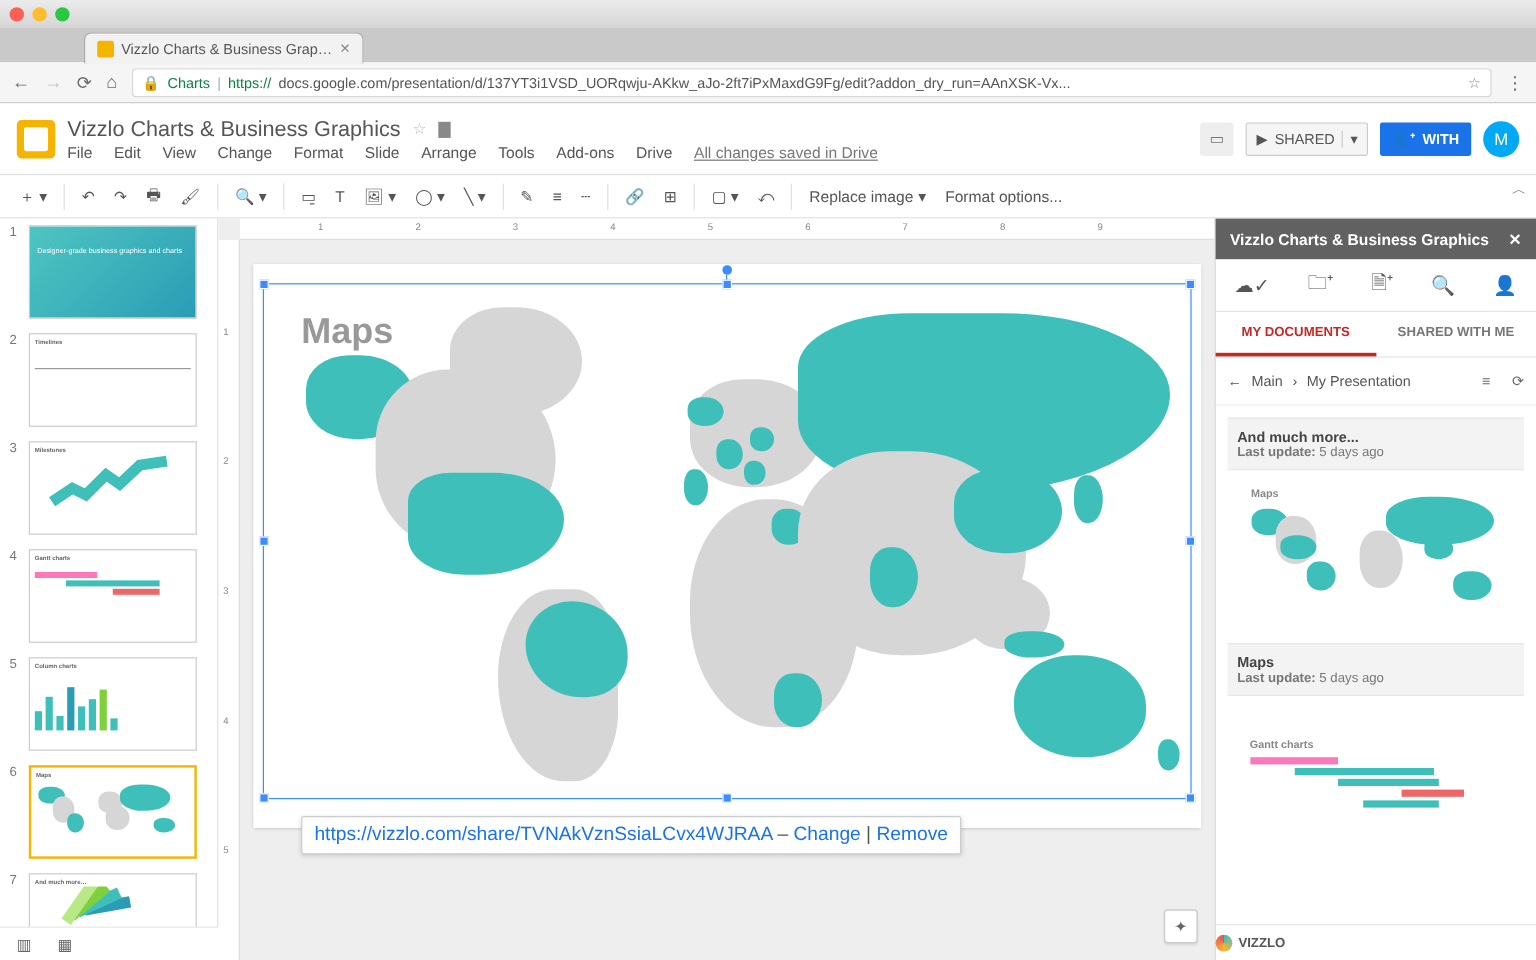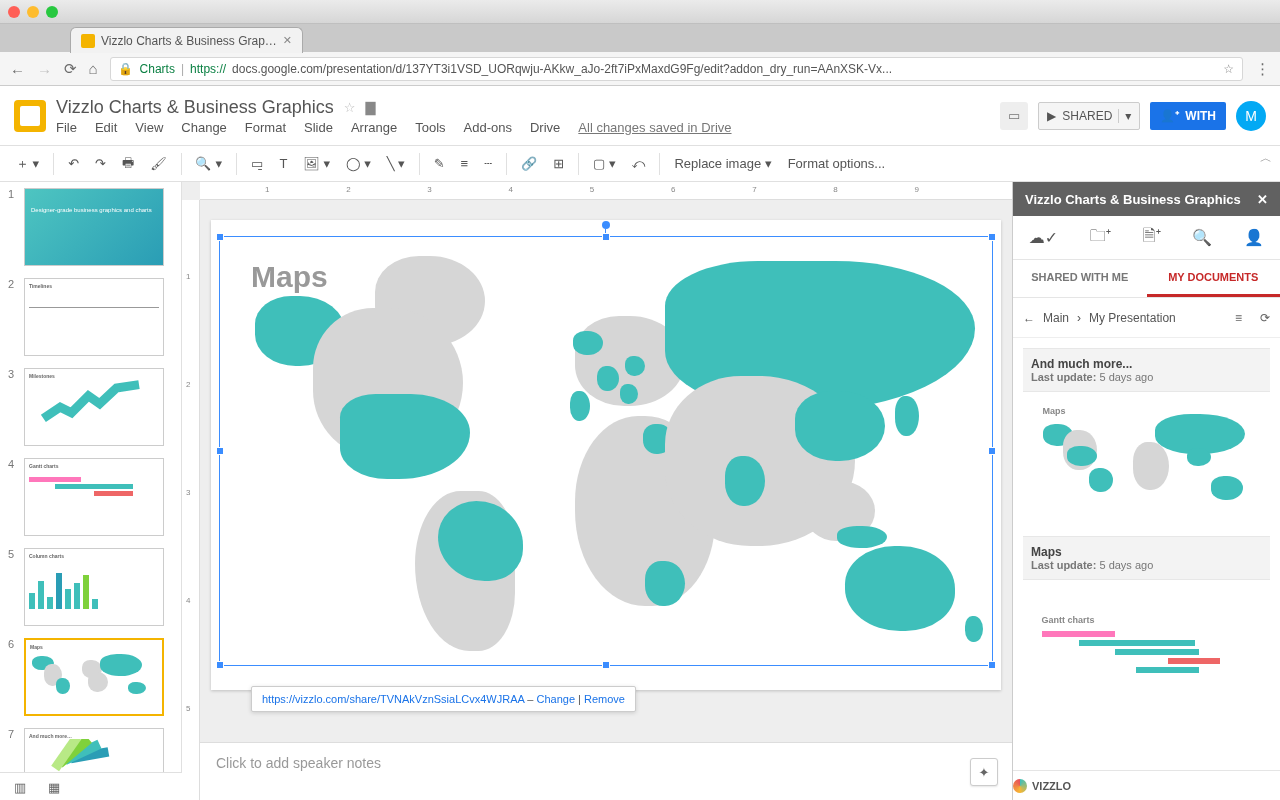--- a/index.html
+++ b/index.html
@@ -62,21 +62,21 @@
 .slide-stage{flex:1;display:flex;align-items:flex-start;justify-content:center;padding:20px 10px 0;}
 .slide{width:790px;height:470px;background:#fff;box-shadow:0 1px 3px rgba(0,0,0,.2);position:relative;}
 .sel-frame{position:absolute;inset:16px 8px 24px 8px;border:1px solid #3b8dff;}
 .sel-handle{width:8px;height:8px;background:#3b8dff;border:1px solid #fff;position:absolute;}
 .h-tl{top:-4px;left:-4px;} .h-tr{top:-4px;right:-4px;} .h-bl{bottom:-4px;left:-4px;} .h-br{bottom:-4px;right:-4px;}
 .h-tm{top:-4px;left:calc(50% - 4px);} .h-bm{bottom:-4px;left:calc(50% - 4px);}
 .h-ml{top:calc(50% - 4px);left:-4px;} .h-mr{top:calc(50% - 4px);right:-4px;}
 .rot{width:8px;height:8px;border-radius:50%;background:#3b8dff;position:absolute;top:-16px;left:calc(50% - 4px);}
 .rot::after{content:"";position:absolute;top:8px;left:3px;width:1px;height:8px;background:#3b8dff;}
 .map-title{position:absolute;top:40px;left:40px;font-size:30px;font-weight:bold;color:#999;}
-.linkbar{position:absolute;left:40px;bottom:-22px;background:#fff;border:1px solid #ccc;border-radius:2px;padding:6px 10px;font-size:11px;color:#555;box-shadow:0 1px 4px rgba(0,0,0,.15);}
+.linkbar{position:absolute;left:40px;bottom:-22px;background:#fff;border:1px solid #ccc;border-radius:2px;padding:6px 10px;font-size:16px;color:#555;box-shadow:0 1px 4px rgba(0,0,0,.15);}
 .linkbar a{color:#1a73e8;text-decoration:none;}
 .notes{height:58px;background:#fff;border-top:1px solid #ddd;padding:12px 16px;color:#999;font-size:14px;position:relative;}
 .explore{position:absolute;right:14px;bottom:14px;width:28px;height:28px;background:#fff;border:1px solid #ccc;border-radius:3px;box-shadow:0 1px 2px rgba(0,0,0,.1);display:flex;align-items:center;justify-content:center;color:#666;z-index:5;}
 
 .chev-up{position:absolute;right:8px;top:4px;color:#888;font-size:12px;}
 
 
 .rpanel{width:268px;border-left:1px solid #ccc;display:flex;flex-direction:column;background:#fff;}
 .rp-title{height:34px;background:#616161;color:#fff;display:flex;align-items:center;justify-content:space-between;padding:0 12px;font-size:13px;font-weight:bold;}
 .rp-title .x{cursor:pointer;}
@@ -352,45 +352,42 @@
             <div class="sel-handle h-mr"></div>
             <div class="sel-handle h-bl"></div>
             <div class="sel-handle h-bm"></div>
             <div class="sel-handle h-br"></div>
           </div>
           <div class="linkbar">
             <a>https://vizzlo.com/share/TVNAkVznSsiaLCvx4WJRAA</a><span> – </span><a>Change</a><span> | </span><a>Remove</a>
           </div>
         </div>
       </div>
-      <div class="notes">
-        <span>Click to add speaker notes</span>
-      </div>
       <div class="explore">✦</div>
     </div>
   </div>
 
   <div class="rpanel">
     <div class="rp-title">
       <span>Vizzlo Charts &amp; Business Graphics</span>
       <span class="x">✕</span>
     </div>
     <div class="rp-icons">
       <div>☁✓</div>
       <div>🗀⁺</div>
       <div>🗎⁺</div>
       <div>🔍</div>
       <div>👤</div>
     </div>
     <div class="rp-tabs">
+      <div class="rp-tab active">
+          <span>MY DOCUMENTS</span>
+        </div>
       <div class="rp-tab">
           <span>SHARED WITH ME</span>
-        </div>
-      <div class="rp-tab active">
-          <span>MY DOCUMENTS</span>
         </div>
     </div>
     <div class="rp-crumb">
       <span>←</span>
       <span>Main</span>
       <span>›</span>
       <span>My Presentation</span>
       <span class="sort">≡</span>
       <span class="refresh">⟳</span>
     </div>

